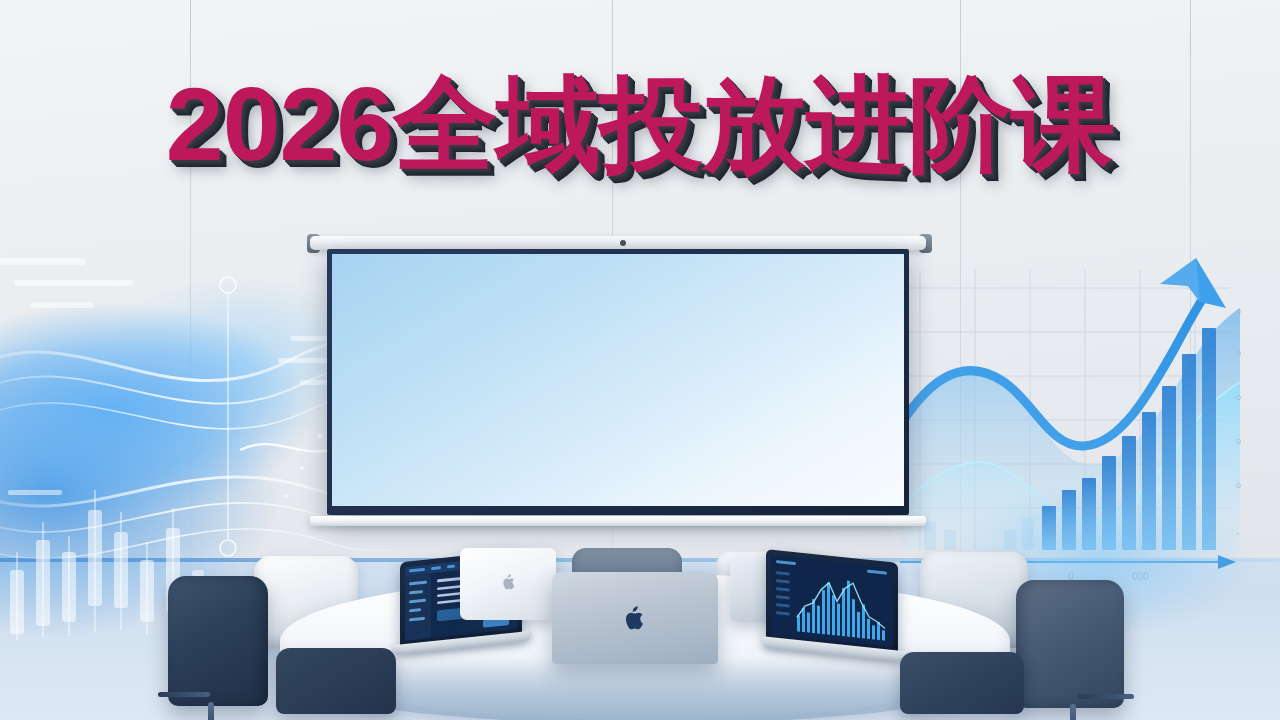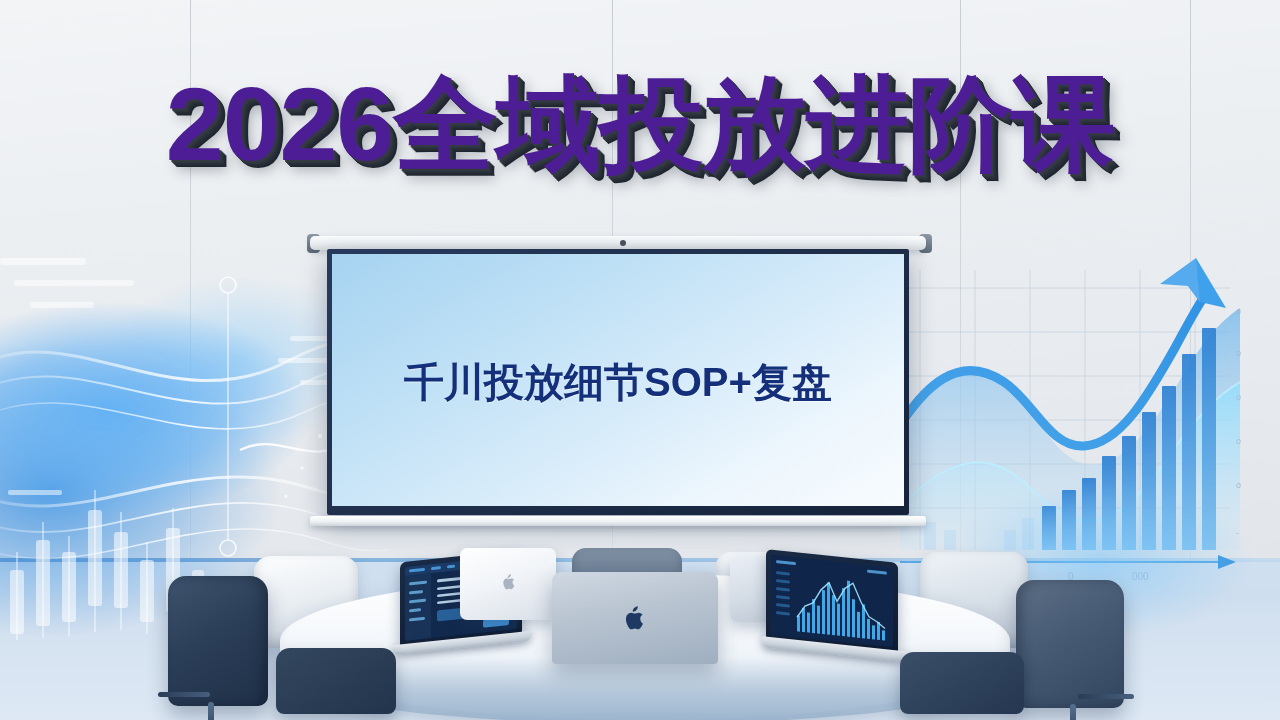--- a/index.html
+++ b/index.html
@@ -92,21 +92,21 @@
     font-family:"Liberation Sans", sans-serif;
     text-shadow:0 1px 0 rgba(255,255,255,.55);
   }
 
   
   .title {
     position:absolute; left:0; top:72px; width:1280px;
     text-align:center;
     font-size:104px; line-height:1; font-weight:bold;
     letter-spacing:-1px;
-    color:#4c1d95;
+    color:#be185d;
     font-family:"Liberation Sans", sans-serif;
     text-shadow:
       2px 2px 0 #333a42, 3px 3px 0 #2e353d, 4px 4px 0 #2a313a,
       5px 5px 0 #262d36, 6px 6px 0 #222932, 7px 7px 0 #1f262f,
       8px 9px 14px rgba(35,45,60,.38);
     white-space:nowrap;
   }
 
   
   .table-top {
@@ -321,21 +321,20 @@
   <div class="tech-right-glow"></div>
 
   <div class="title">2026全域投放进阶课</div>
 
   <div class="roller-cap left"></div>
   <div class="roller-cap right"></div>
   <div class="proj-roller"></div>
   <div class="roller-dot"></div>
   <div class="proj-frame"></div>
   <div class="proj-screen"></div>
-  <div class="screen-text">千川投放细节SOP+复盘</div>
   <div class="proj-bar"></div>
 
   <div class="chair" style="left:572px; top:548px; width:110px; height:70px;">
     <div class="back" style="left:0; top:0; width:110px; height:66px;
       background:linear-gradient(180deg,#7e8fa3 0%,#6b7d92 55%,#5c6d81 100%);
       box-shadow:inset 0 -5px 10px rgba(30,45,65,.3);"></div>
   </div>
 
   <div class="chair" style="left:458px; top:556px; width:96px; height:74px;">
     <div class="back" style="left:0; top:0; width:96px; height:70px;

